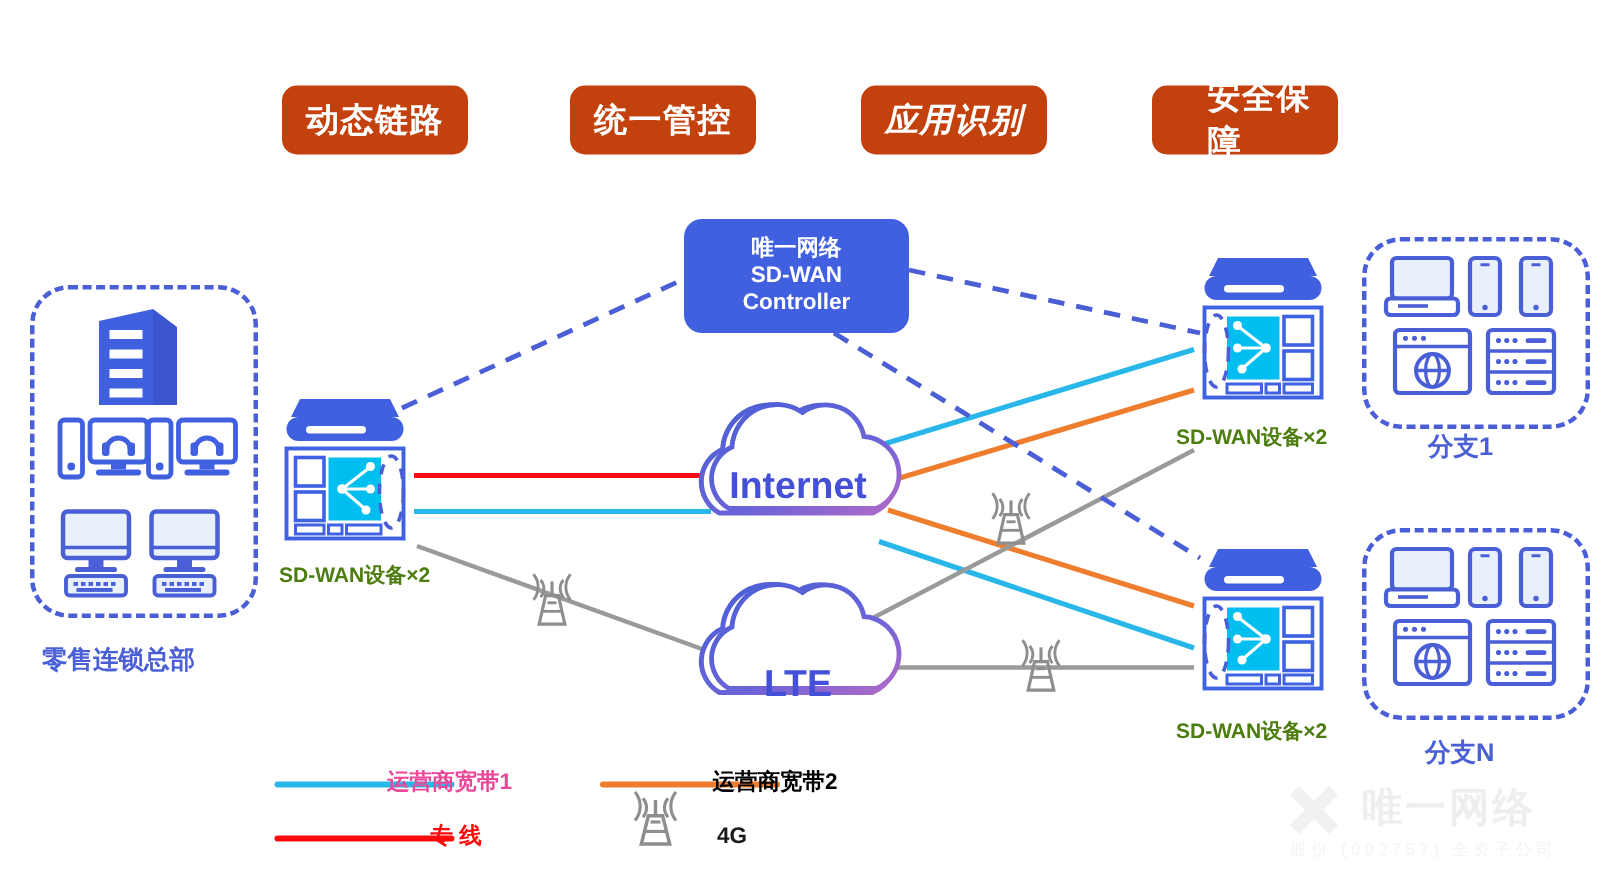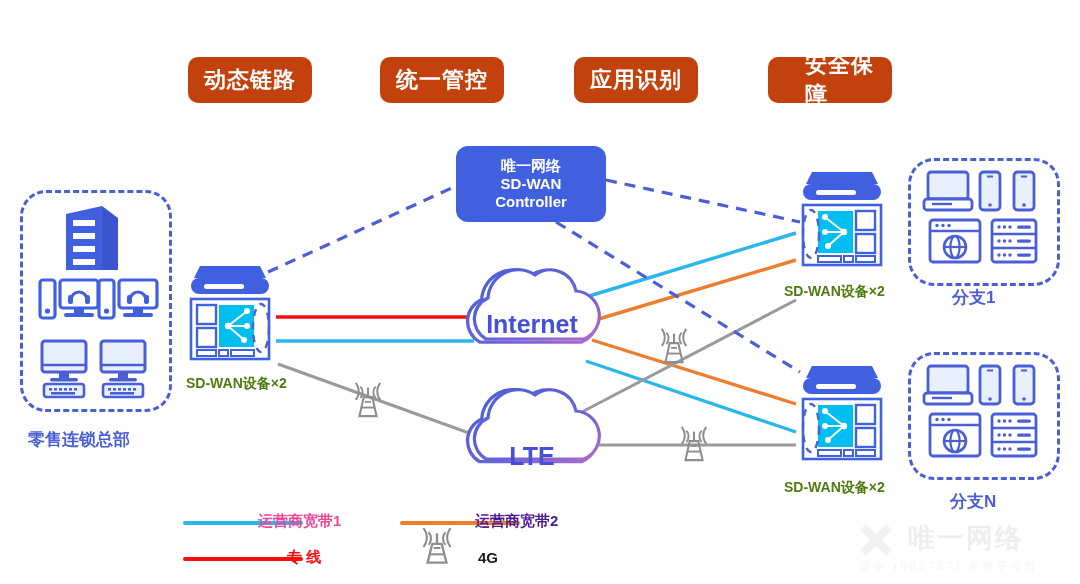--- a/index.html
+++ b/index.html
@@ -197,21 +197,21 @@
       <path d="M13 -17 a14 14 0 0 0 0 18" fill="none" stroke="#8e8e8e" stroke-width="2"></path>
     </g>
   </svg>
 
   <div class="pill" style="left:188px; top:57px; width:124px;">
     <span>动态链路</span>
   </div>
   <div class="pill" style="left:380px; top:57px; width:124px;">
     <span>统一管控</span>
   </div>
-  <div class="pill" style="left:574px; top:57px; width:124px;">
+  <div class="pill" style="left:574px; top:57px; width:124px;font-style:italic;">
     <span>应用识别</span>
   </div>
   <div class="pill" style="left:768px; top:57px; width:124px;padding-left:37px;">
     <span>安全保障</span>
   </div>
 
   <div class="controller">
     <div>唯一网络</div>
     <div>SD-WAN</div>
     <div>Controller</div>
@@ -488,21 +488,21 @@
   <div class="lbl lbl-site" style="left:950px; top:490px;text-align:right;">分支N</div>
 
   <div class="lbl lbl-dev" style="left:186px; top:375px;">SD-WAN设备×2</div>
   <div class="lbl lbl-dev" style="left:784px; top:283px;">SD-WAN设备×2</div>
   <div class="lbl lbl-dev" style="left:784px; top:479px;">SD-WAN设备×2</div>
 
   <div class="legend-line" style="left:183px; top:521px; width:120px; background:#29b6e8;"></div>
   <div class="legend-text" style="left:258px; top:512px; color:#ec4899;">运营商宽带1</div>
 
   <div class="legend-line" style="left:400px; top:521px; width:120px; background:#ef7d2e;"></div>
-  <div class="legend-text" style="left:475px; top:512px; color:#4c1d95;">运营商宽带2</div>
+  <div class="legend-text" style="left:475px; top:512px; color:#000000;">运营商宽带2</div>
 
   <div class="legend-line" style="left:183px; top:557px; width:120px; background:#fb0c0c;"></div>
   <div class="legend-text" style="left:287px; top:548px; color:#fb0c0c;">专 线</div>
 
   <div class="legend-text" style="left:478px; top:549px; color:#1a1a1a;">4G</div>
 
   <div id="watermark">
     <div class="wm-row">
       <div style="width:42px;"></div>
       <div class="wm-main">唯一网络</div>

